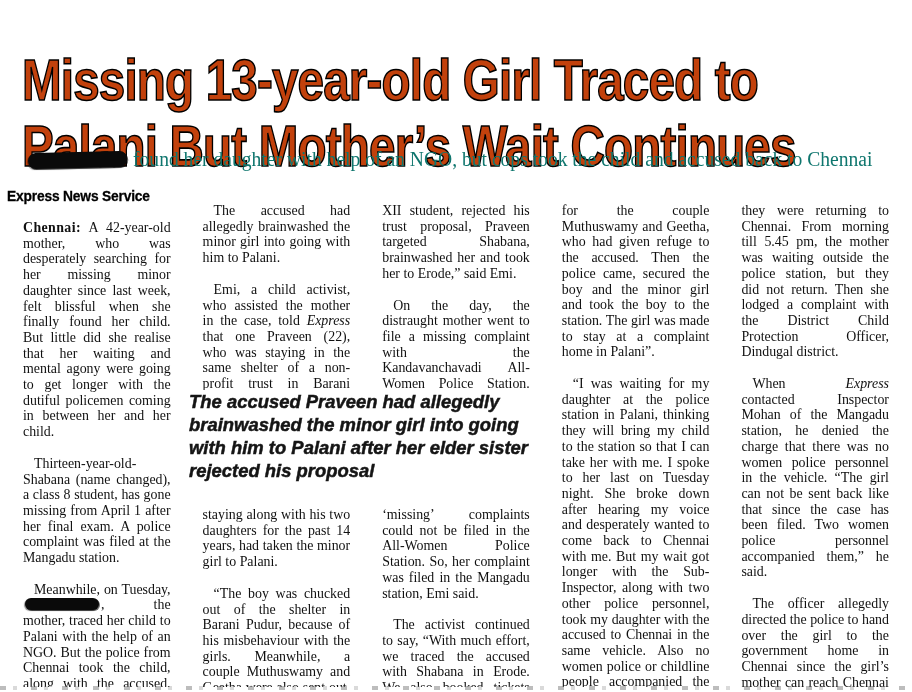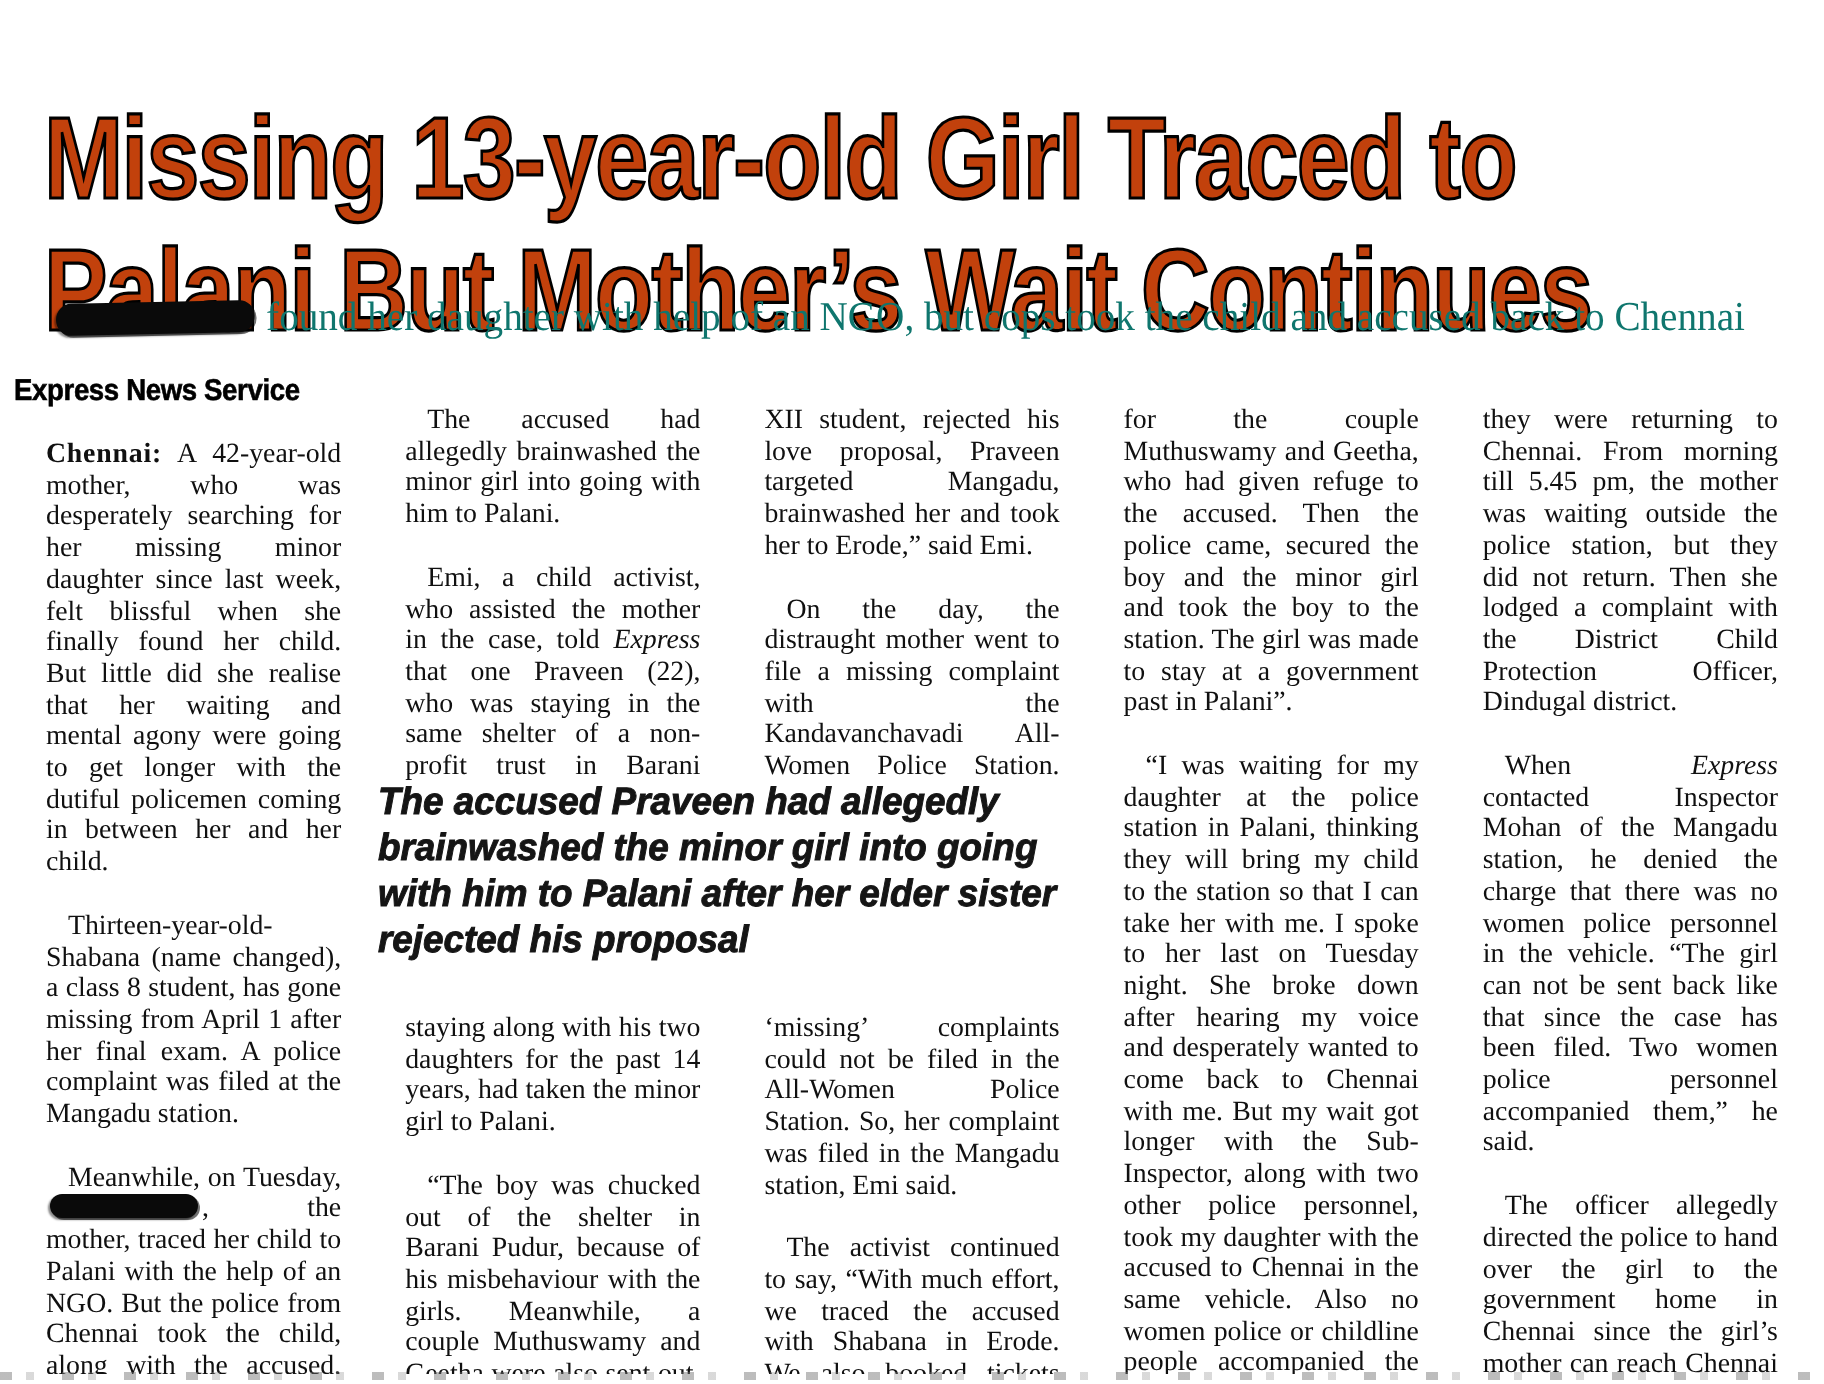--- a/index.html
+++ b/index.html
@@ -100,30 +100,30 @@
         <p class="ind">The accused had allegedly brainwashed the minor girl into going with him to Palani.</p>
         <p class="ind"><span>Emi, a child activist, who assisted the mother in the case, told </span><span class="it">Express</span><span> that one Praveen (22), who was staying in the same shelter of a non-profit trust in Barani Pudur, where the</span> <span class="redact inline-b"></span><span>i, a widow, has been</span></p>
       </div>
       <div class="qgap"></div>
       <p>staying along with his two daughters for the past 14 years, had taken the minor girl to Palani.</p>
       <p class="ind">“The boy was chucked out of the shelter in Barani Pudur, because of his misbehaviour with the girls. Meanwhile, a couple Muthuswamy and Geetha were also sent out. When Shabana’s elder sister, a class</p>
     </div>
 
     <div class="col">
       <div class="preq">
-        <p>XII student, rejected his love proposal, Praveen targeted Mangadu, brainwashed her and took her to Erode,” said Emi.</p>
+        <p>XII student, rejected his trust proposal, Praveen targeted Shabana, brainwashed her and took her to Erode,” said Emi.</p>
         <p class="ind">On the day, the distraught mother went to file a missing complaint with the Kandavanchavadi All-Women Police Station. But she was directed to the Mangadu station on the ground that</p>
       </div>
       <div class="qgap"></div>
       <p>‘missing’ complaints could not be filed in the All-Women Police Station. So, her complaint was filed in the Mangadu station, Emi said.</p>
       <p class="ind">The activist continued to say, “With much effort, we traced the accused with Shabana in Erode. We also booked tickets for their travel to Chennai and also</p>
     </div>
 
     <div class="col">
-      <p>for the couple Muthuswamy and Geetha, who had given refuge to the accused. Then the police came, secured the boy and the minor girl and took the boy to the station. The girl was made to stay at a government past in Palani”.</p>
+      <p>for the couple Muthuswamy and Geetha, who had given refuge to the accused. Then the police came, secured the boy and the minor girl and took the boy to the station. The girl was made to stay at a complaint home in Palani”.</p>
       <p class="ind">“I was waiting for my daughter at the police station in Palani, thinking they will bring my child to the station so that I can take her with me. I spoke to her last on Tuesday night. She broke down after hearing my voice and desperately wanted to come back to Chennai with me. But my wait got longer with the Sub-Inspector, along with two other police personnel, took my daughter with the accused to Chennai in the same vehicle. Also no women police or childline people accompanied the child,” said the mother turning emotional.</p>
       <p class="ind">When the mother asked the police why they did this, they allegedly told her that</p>
     </div>
 
     <div class="col">
       <p>they were returning to Chennai. From morning till 5.45 pm, the mother was waiting outside the police station, but they did not return. Then she lodged a complaint with the District Child Protection Officer, Dindugal district.</p>
       <p class="ind"><span>When </span><span class="it">Express</span><span> contacted Inspector Mohan of the Mangadu station, he denied the charge that there was no women police personnel in the vehicle. “The girl can not be sent back like that since the case has been filed. Two women police personnel accompanied them,” he said.</span></p>
       <p class="ind">The officer allegedly directed the police to hand over the girl to the government home in Chennai since the girl’s mother can reach Chennai only the next day.</p>
     </div>
 

